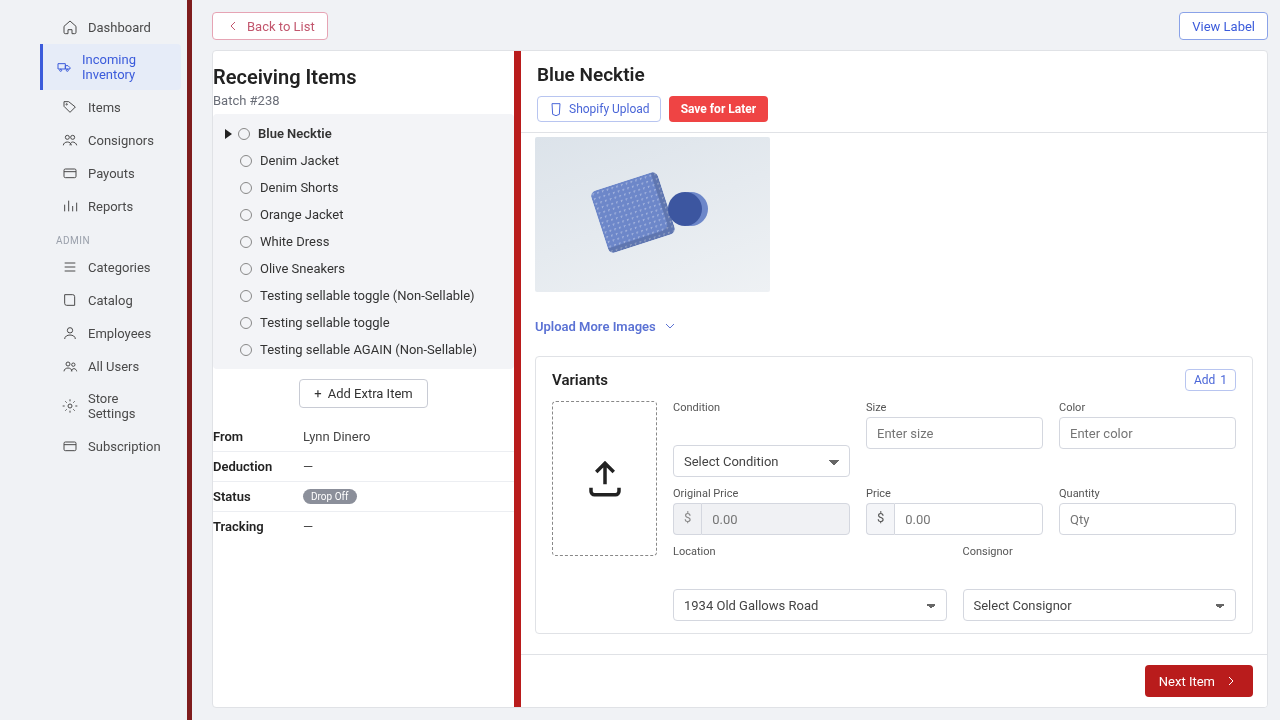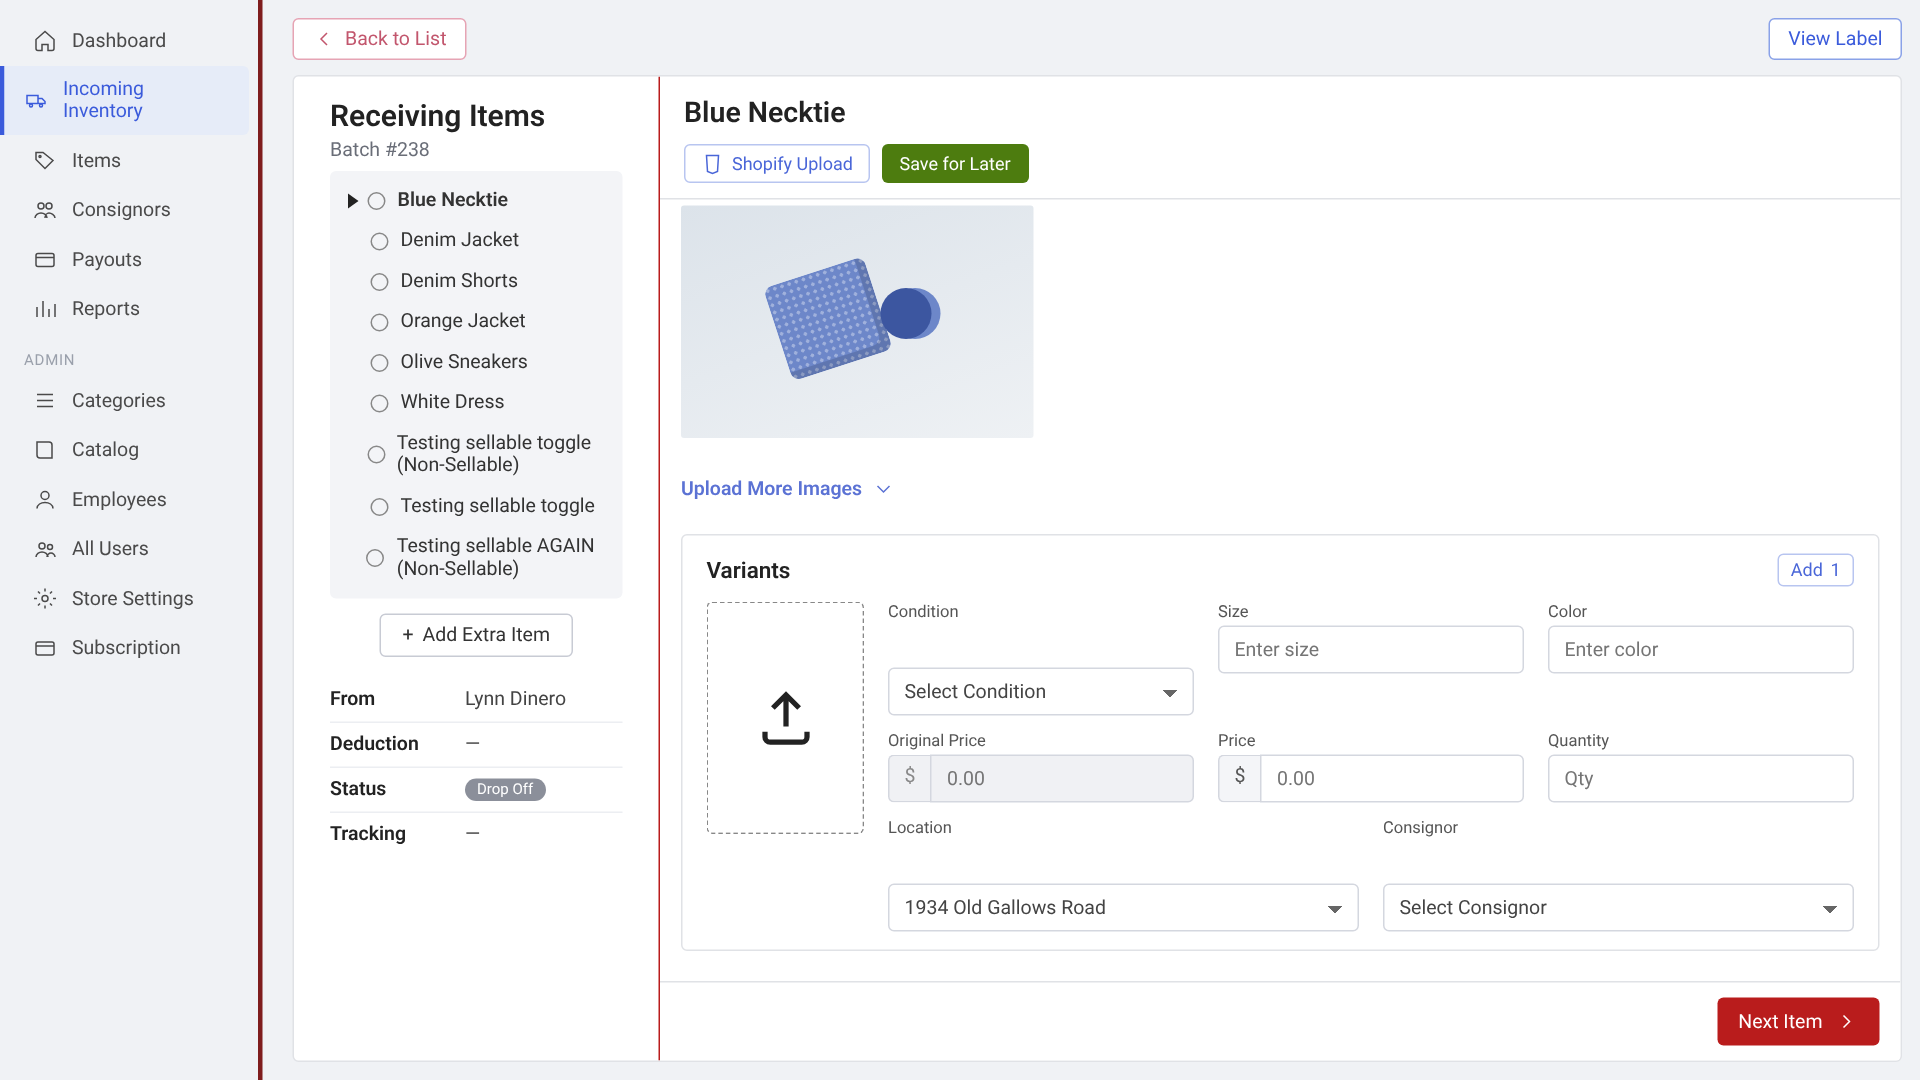--- a/index.html
+++ b/index.html
@@ -1,51 +1,51 @@
 <!DOCTYPE html>
 <html><head>
 <meta charset="utf-8">
 <style>
 * { margin: 0; padding: 0; box-sizing: border-box; font-family: -apple-system, BlinkMacSystemFont, "Segoe UI", Roboto, sans-serif; }
 body { background: #f0f2f5; display: flex; height: 720px; width: 1280px; overflow: hidden; }
-.sidebar { width: 175px; background: #f0f2f5; padding: 10px 0; border-right: 3px solid #7f1d1d; }
+.sidebar { width: 152px; background: #f0f2f5; padding: 10px 0; border-right: 5px solid #7f1d1d; margin-left: 40px; }
 .sidebar-item { display: flex; align-items: center; gap: 10px; padding: 8px 16px; color: #4a4a4a; font-size: 13px; cursor: pointer; border-radius: 4px; margin: 1px 6px; }
 .sidebar-item.active { background: #e6ecf8; color: #3b5bdb; border-left: 3px solid #3b5bdb; margin-left: 0; padding-left: 13px; border-radius: 0 4px 4px 0; }
 .sidebar-section { font-size: 10px; color: #9aa0ab; padding: 12px 16px 4px; letter-spacing: 0.5px; }
 .sb-icon { width: 16px; height: 16px; display: inline-flex; align-items: center; justify-content: center; }
 .sb-icon svg { width: 16px; height: 16px; stroke: currentColor; fill: none; stroke-width: 1.5; }
 
 .main { flex: 1; display: flex; flex-direction: column; padding: 12px 12px 12px 20px; }
 .topbar { display: flex; justify-content: space-between; margin-bottom: 10px; }
 .btn-outline-pink { border: 1px solid #e6a4b4; color: #c2566d; background: #fff; padding: 5px 12px; border-radius: 4px; font-size: 13px; display: flex; align-items: center; gap: 6px; cursor: pointer; }
 .btn-outline-blue { border: 1px solid #8aa2e8; color: #3b5bdb; background: #fff; padding: 5px 12px; border-radius: 4px; font-size: 13px; cursor: pointer; }
 
 .content { display: flex; flex: 1; background: #fff; border: 1px solid #e0e2e6; border-radius: 4px; overflow: hidden; }
-.panel-left { width: 244px; border-right: 1px solid #b91c1c; padding: 14px 24px; display: flex; flex-direction: column; }
+.panel-left { width: 308px; border-right: 7px solid #b91c1c; padding: 14px 0; display: flex; flex-direction: column; }
 .panel-title { font-size: 20px; font-weight: 600; color: #222; }
 .panel-sub { font-size: 13px; color: #6a6e78; margin-top: 4px; margin-bottom: 6px; }
 .item-list { background: #f3f4f7; border-radius: 4px; flex: 0 0 auto; max-height: 290px; overflow-y: auto; padding: 6px 4px; }
 .item-row { display: flex; align-items: center; gap: 8px; padding: 6px 8px; font-size: 13px; color: #333; }
 .item-row.selected { font-weight: 600; }
 .play-tri { width: 0; height: 0; border-left: 7px solid #222; border-top: 5px solid transparent; border-bottom: 5px solid transparent; margin-right: -2px; }
 .radio { width: 12px; height: 12px; border: 1.3px solid #888; border-radius: 50%; flex-shrink: 0; }
 .add-extra { margin: 10px auto 4px; padding: 6px 14px; border: 1px solid #c8cbd4; background: #fff; border-radius: 4px; font-size: 13px; color: #333; display: flex; align-items: center; gap: 6px; cursor: pointer; }
 .meta-list { margin-top: 10px; font-size: 13px; }
 .meta-row { display: flex; padding: 7px 0; border-bottom: 1px solid #eceef2; }
 .meta-row:last-child { border-bottom: none; }
 .meta-label { width: 90px; font-weight: 600; color: #222; }
 .meta-val { color: #444; }
 .pill { background: #8b8f9a; color: #fff; font-size: 10px; padding: 2px 8px; border-radius: 10px; }
 
 .panel-right { flex: 1; display: flex; flex-direction: column; position: relative; }
 .detail-header { padding: 12px 16px 10px; border-bottom: 1px solid #e0e2e6; }
 .detail-title { font-size: 19px; font-weight: 600; color: #222; margin-bottom: 10px; }
 .detail-actions { display: flex; gap: 8px; }
 .btn-shop { border: 1px solid #b8c5f0; color: #4a66d8; background: #fff; padding: 4px 10px; border-radius: 4px; font-size: 12px; display: flex; align-items: center; gap: 5px; cursor: pointer; }
-.btn-primary { background: #4d7c0f; color: #fff; border: none; padding: 5px 12px; border-radius: 4px; font-size: 12px; cursor: pointer; }
+.btn-primary { background: #ef4444; color: #fff; border: none; padding: 5px 12px; border-radius: 4px; font-size: 12px; cursor: pointer; font-weight: bold; }
 
 .detail-body { flex: 1; overflow-y: auto; padding: 0 14px 10px; }
 .image-area { padding: 4px 0 8px; }
 .thumb { width: 235px; height: 155px; background: linear-gradient(160deg,#dce3ea 0%,#eef1f4 100%); border-radius: 2px; display:flex; align-items:center; justify-content:center; position:relative; }
 .tie { position: relative; width: 110px; height: 90px; }
 .tie::before { content:""; position:absolute; left:0; top:10px; width:70px; height:65px; background:#6d87c9; border-radius:6px; transform:rotate(-18deg); box-shadow: inset -6px -6px 0 rgba(0,0,0,0.12); background-image: radial-gradient(rgba(255,255,255,0.35) 1px, transparent 1px); background-size:5px 5px; }
 .tie::after { content:""; position:absolute; right:6px; top:22px; width:34px; height:34px; background:#3c56a0; border-radius:50%; box-shadow: 6px 0 0 #6d87c9; }
 .upload-more { color: #5b72d4; font-size: 13px; font-weight: 600; margin-top: 26px; display:flex; align-items:center; gap:6px; cursor:pointer; }
 
 .variants-card { border: 1px solid #e0e2e6; border-radius: 4px; margin-top: 14px; padding: 12px 16px; }
@@ -225,26 +225,26 @@
             <span>Denim Shorts</span>
           </div>
           <div class="item-row">
             <span style="width:7px"></span>
             <span class="radio"></span>
             <span>Orange Jacket</span>
           </div>
           <div class="item-row">
             <span style="width:7px"></span>
             <span class="radio"></span>
+            <span>White Dress</span>
+          </div>
+          <div class="item-row">
+            <span style="width:7px"></span>
+            <span class="radio"></span>
             <span>Olive Sneakers</span>
-          </div>
-          <div class="item-row">
-            <span style="width:7px"></span>
-            <span class="radio"></span>
-            <span>White Dress</span>
           </div>
           <div class="item-row">
             <span style="width:7px"></span>
             <span class="radio"></span>
             <span>Testing sellable toggle (Non-Sellable)</span>
           </div>
           <div class="item-row">
             <span style="width:7px"></span>
             <span class="radio"></span>
             <span>Testing sellable toggle</span>

